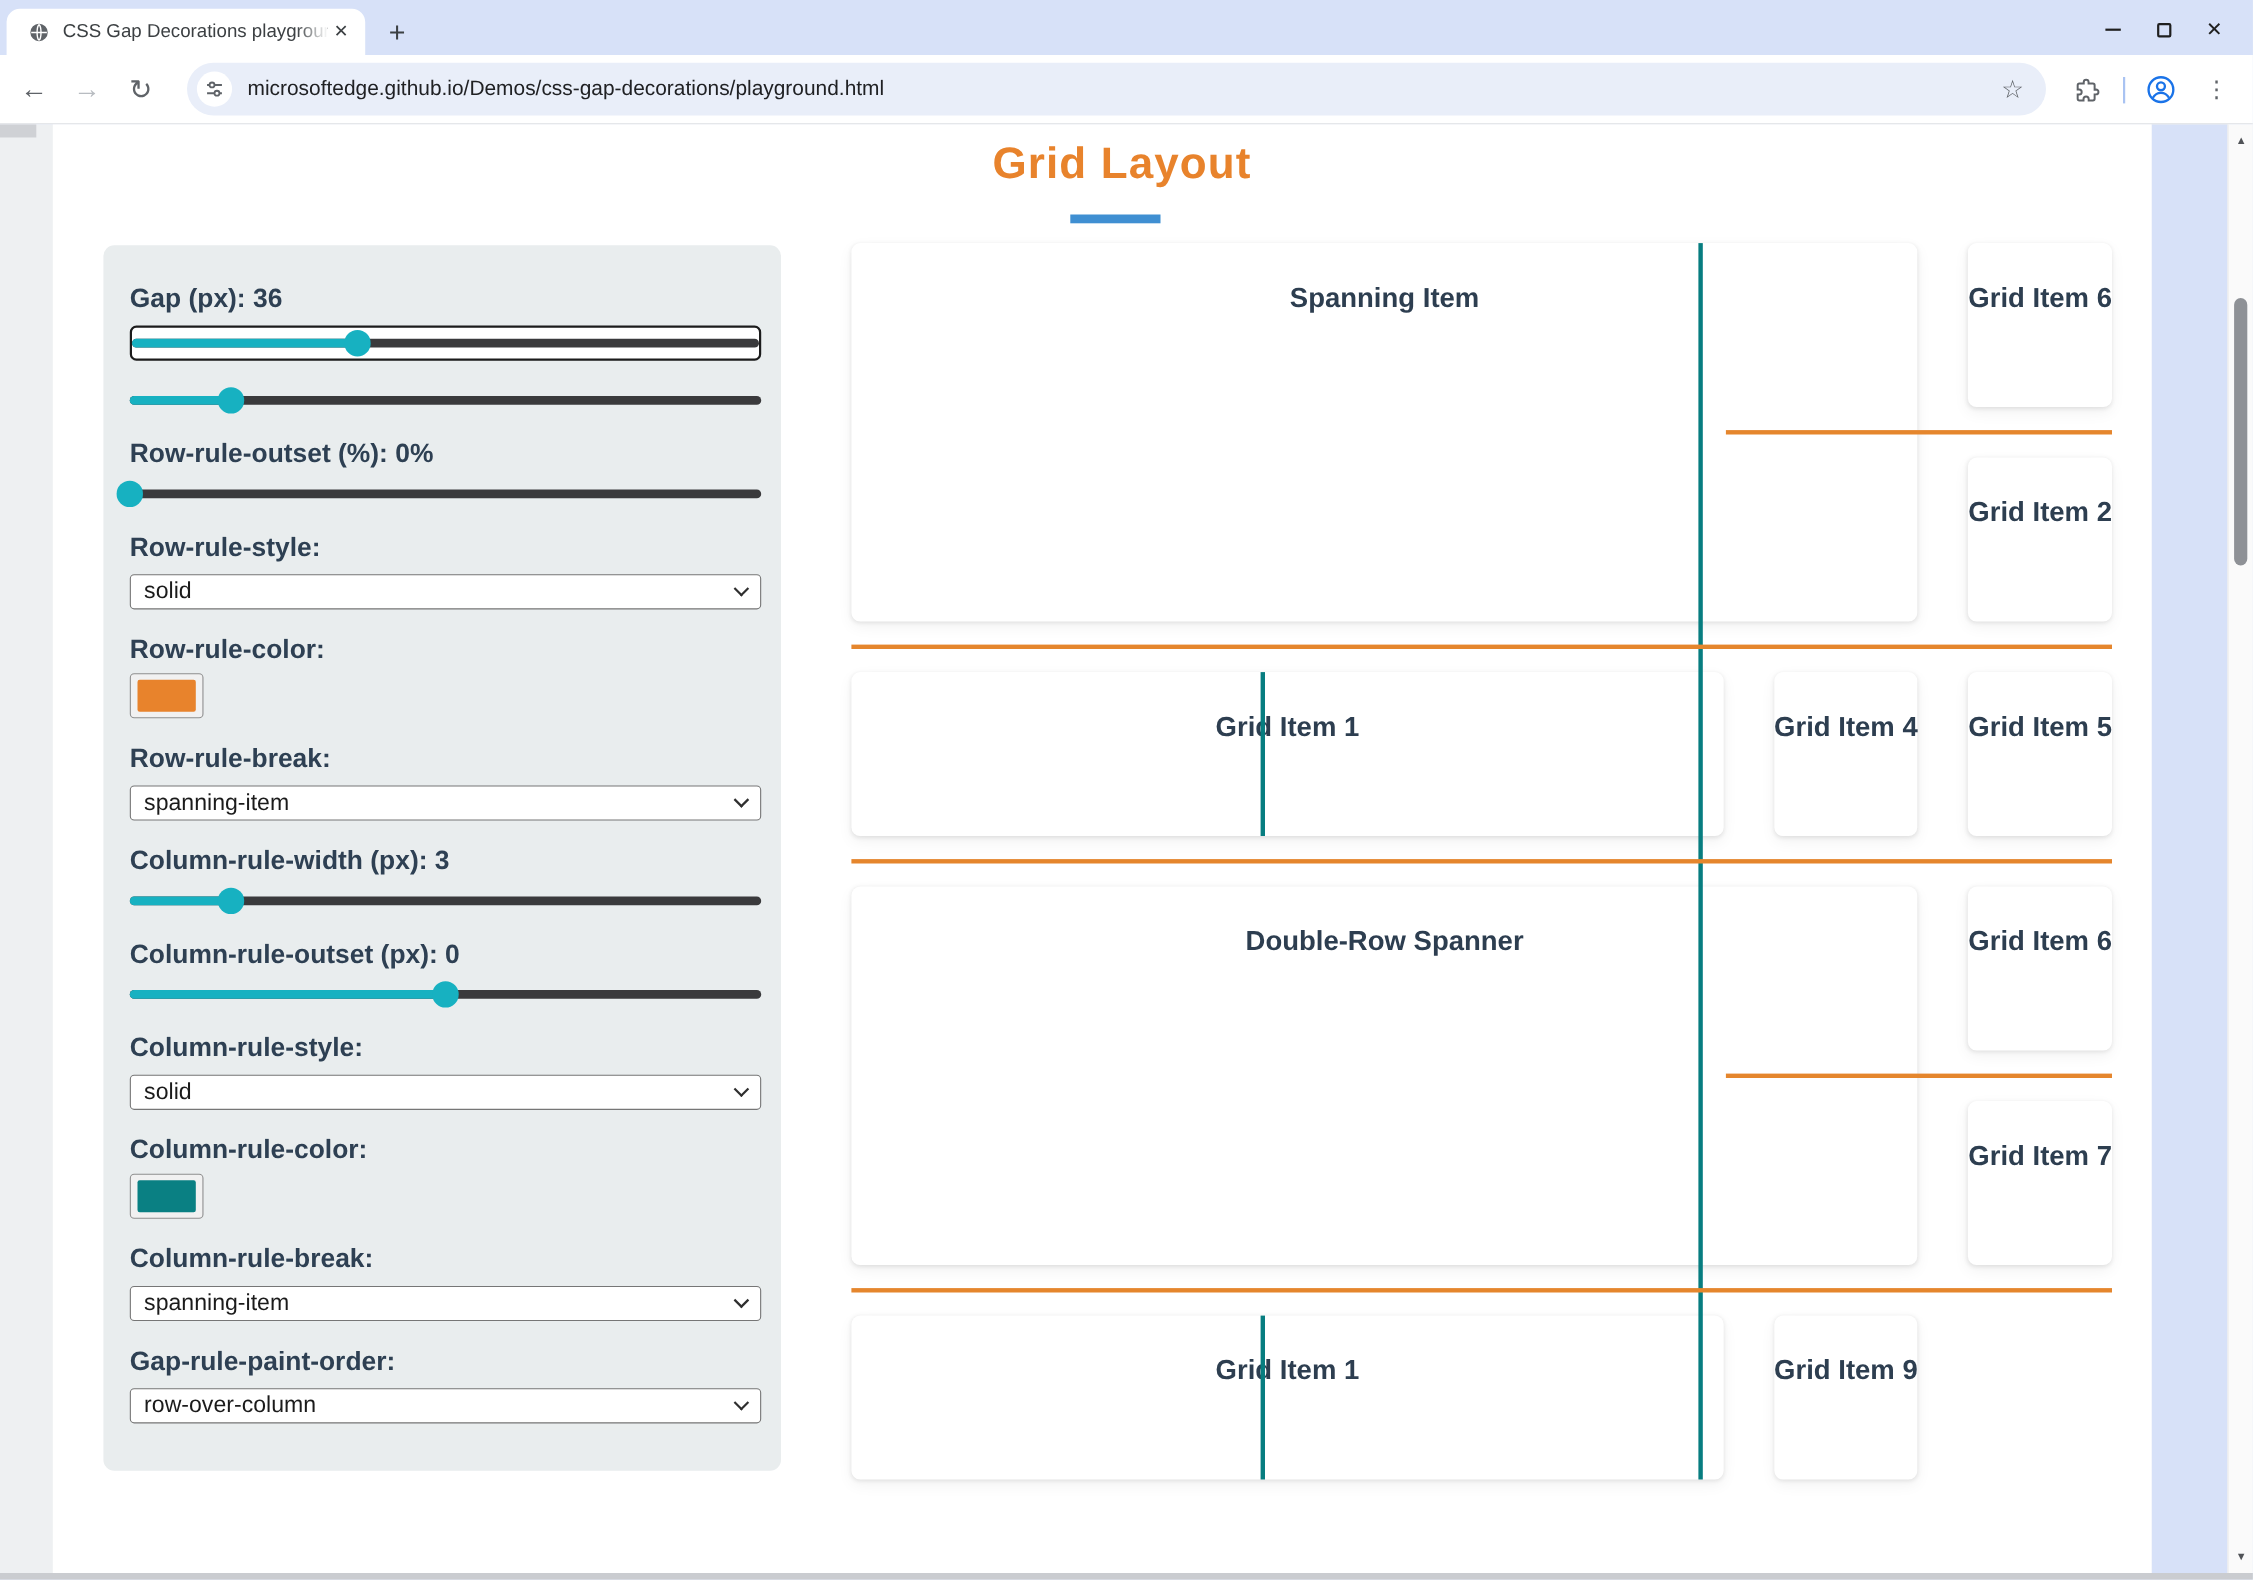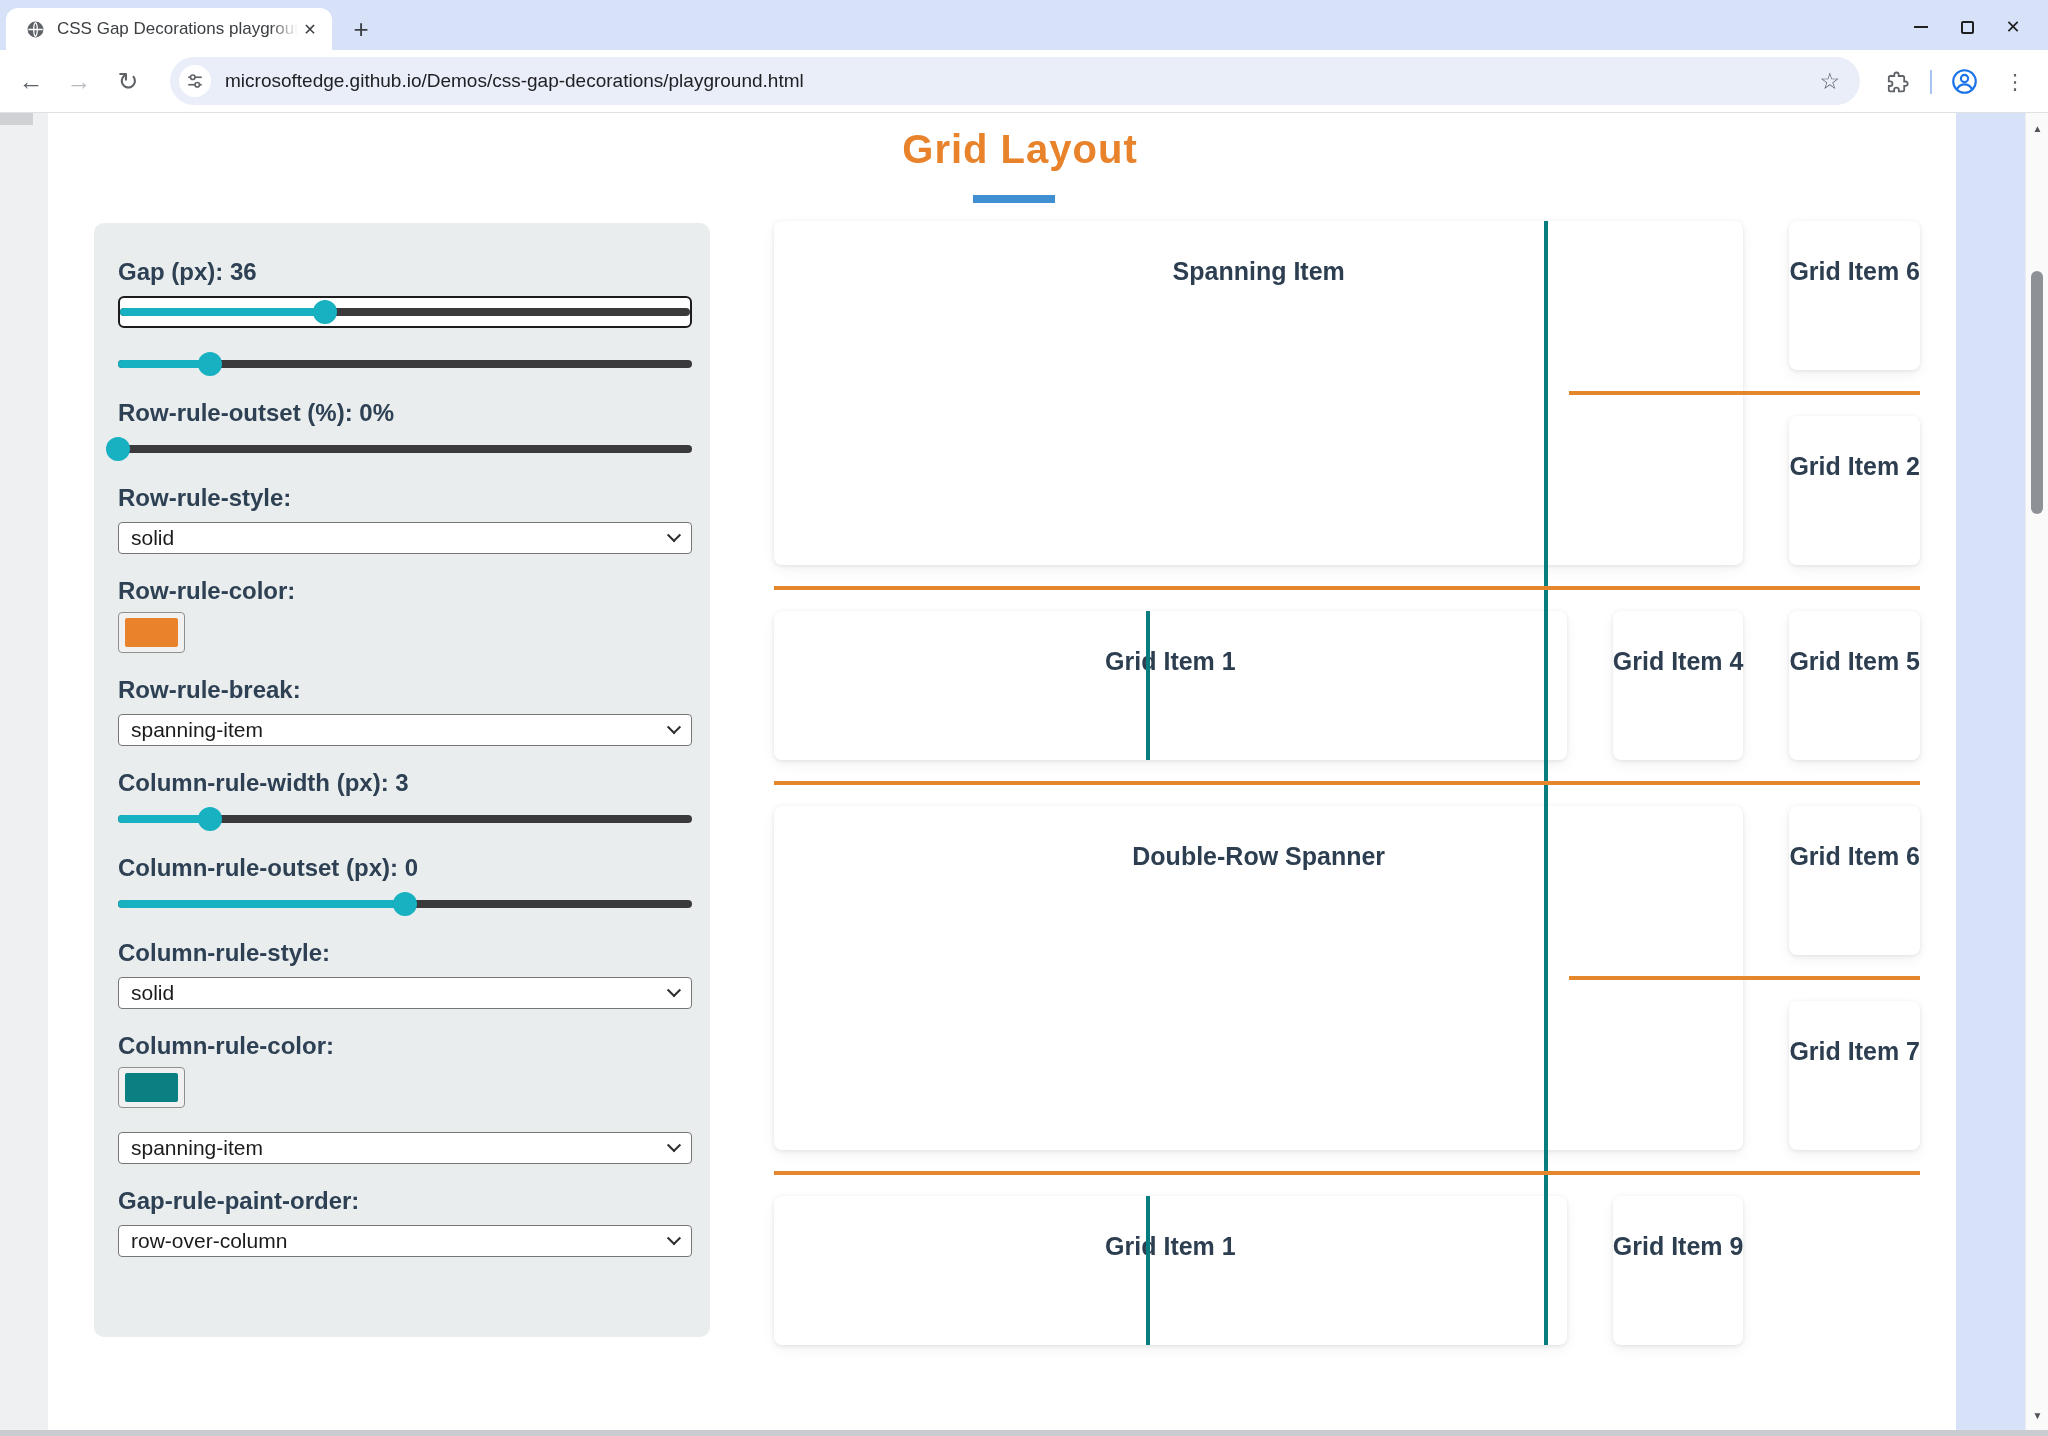--- a/index.html
+++ b/index.html
@@ -258,20 +258,21 @@
         </div>
 
         <div class="group swatch-group">
           <div class="ctl-label">Column-rule-color:</div>
           <div class="swatch">
             <div class="swatch-fill" style="background-color: rgb(10, 128, 131);"></div>
           </div>
         </div>
 
         <div class="group">
+          <div class="ctl-label">Column-rule-break:</div>
           <div class="select">
             <span>spanning-item</span>
             <span class="chev"></span>
           </div>
         </div>
 
         <div class="group">
           <div class="ctl-label">Gap-rule-paint-order:</div>
           <div class="select">
             <span>row-over-column</span>

